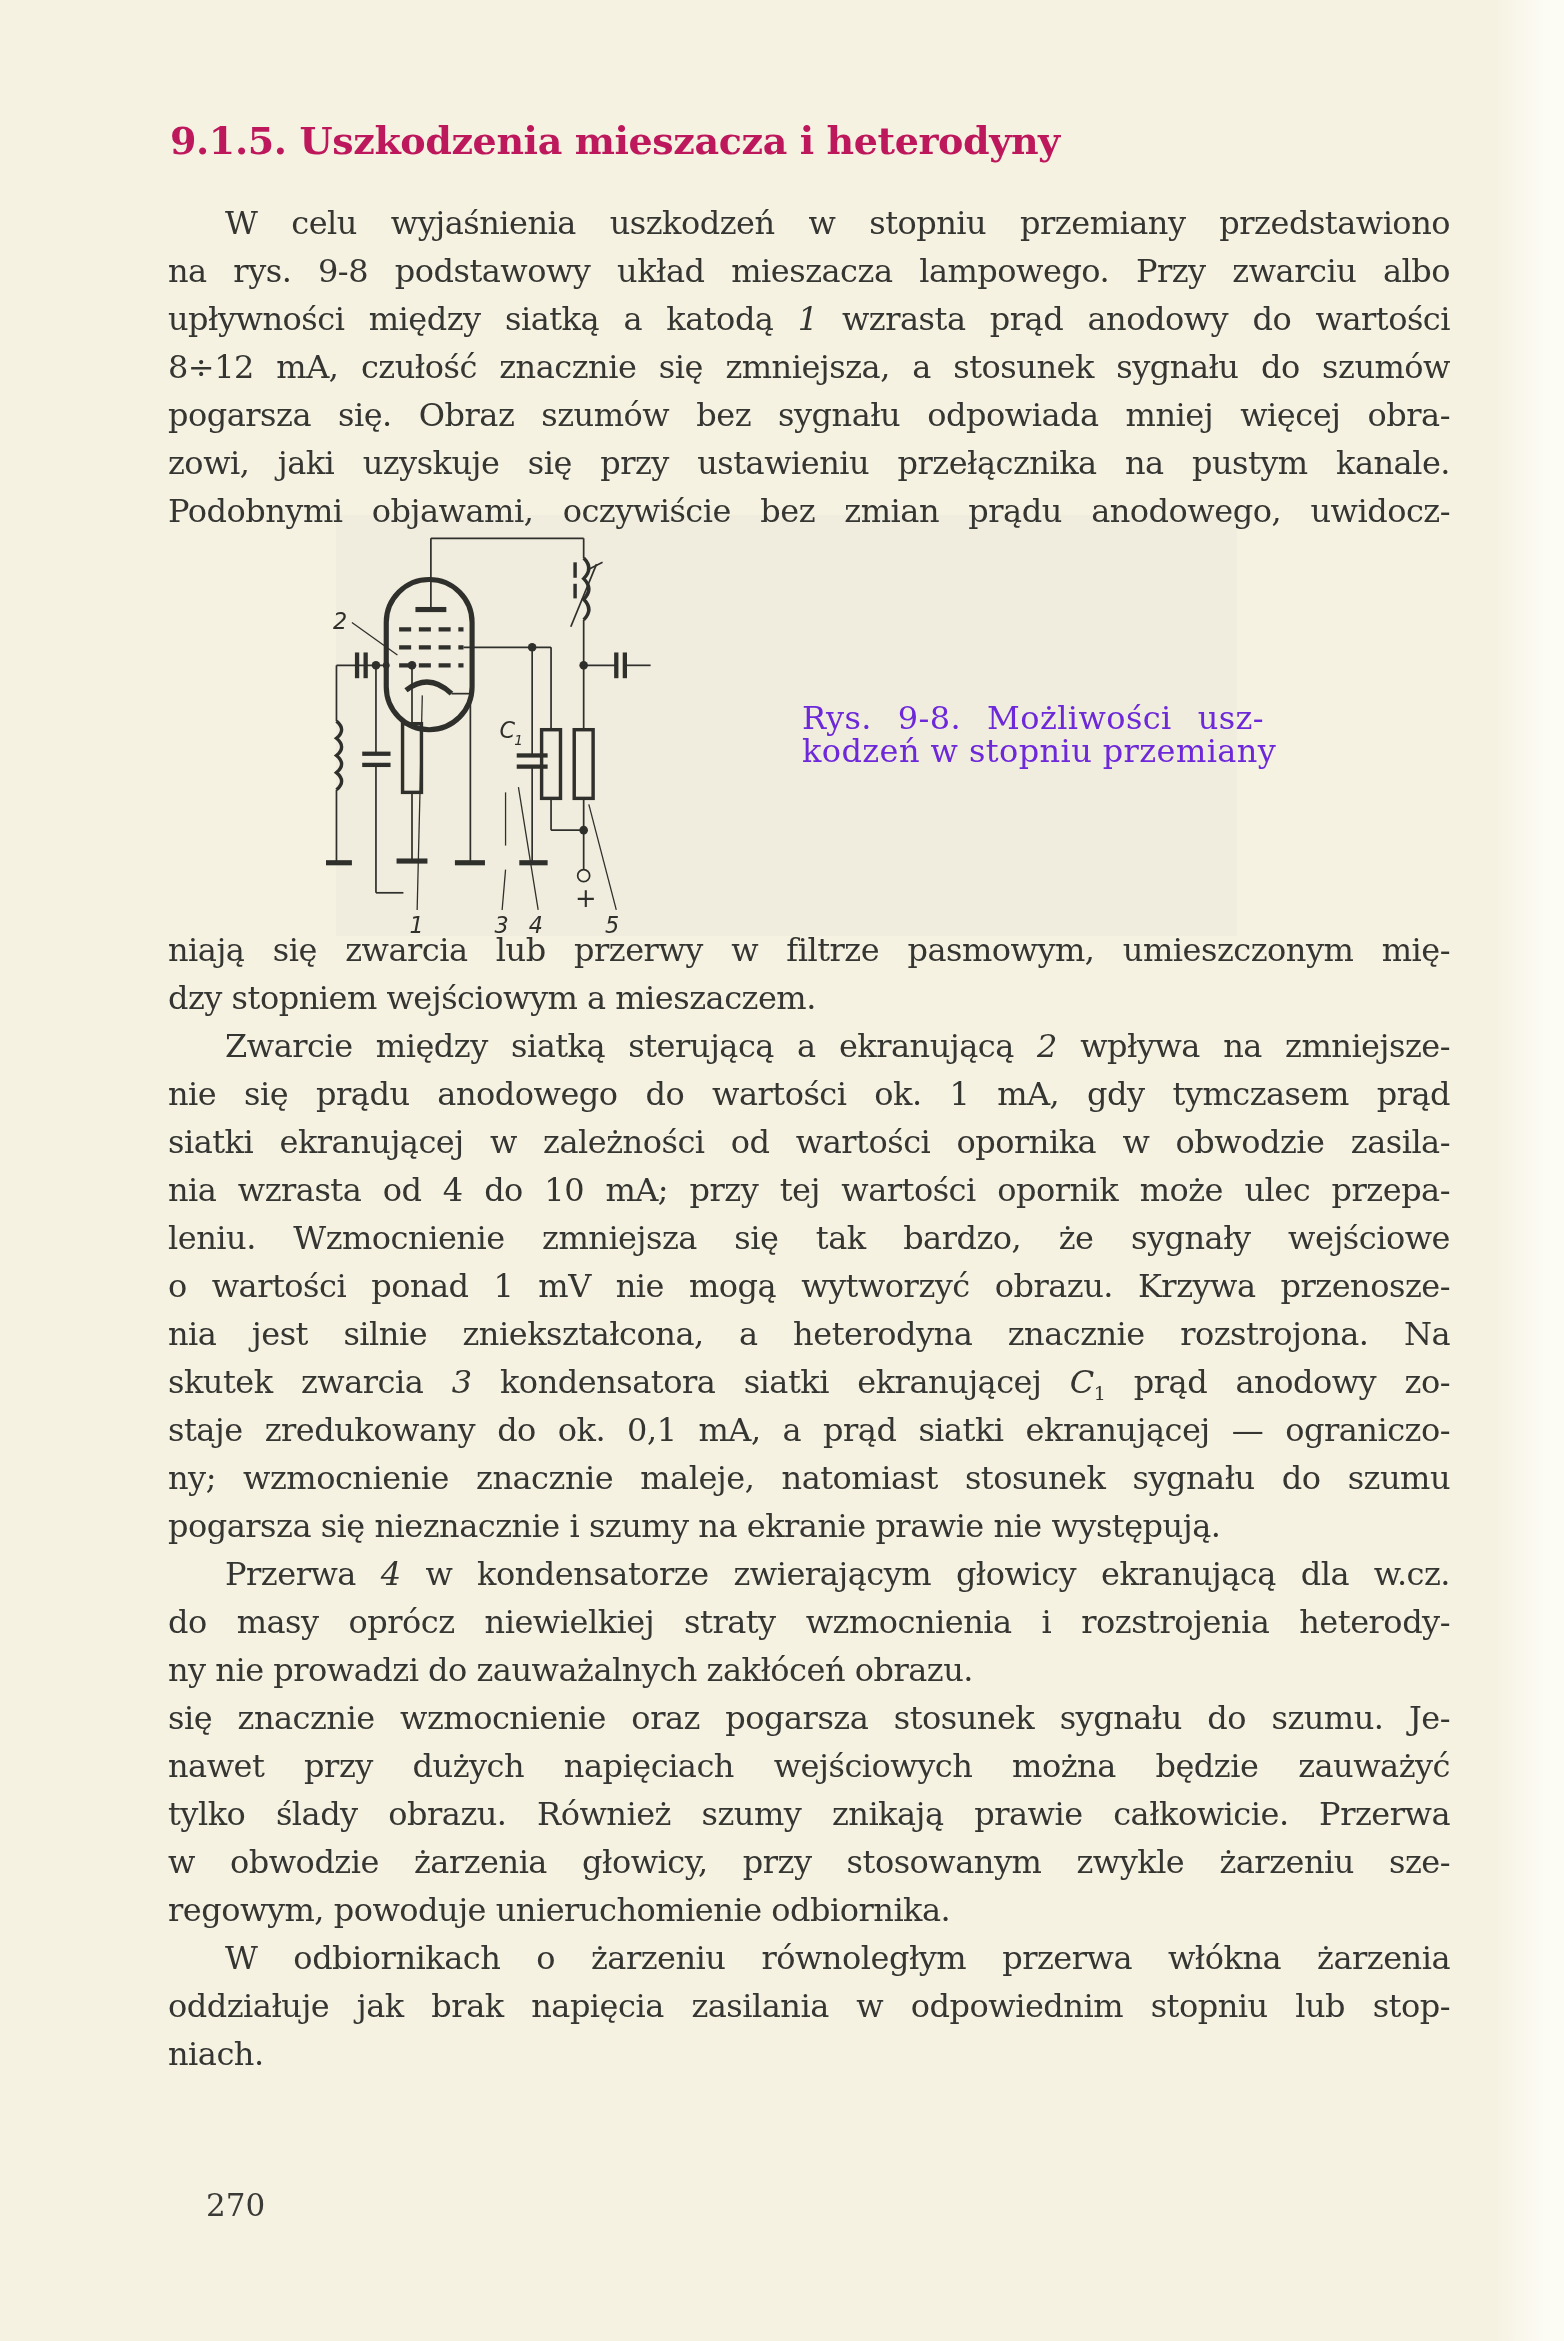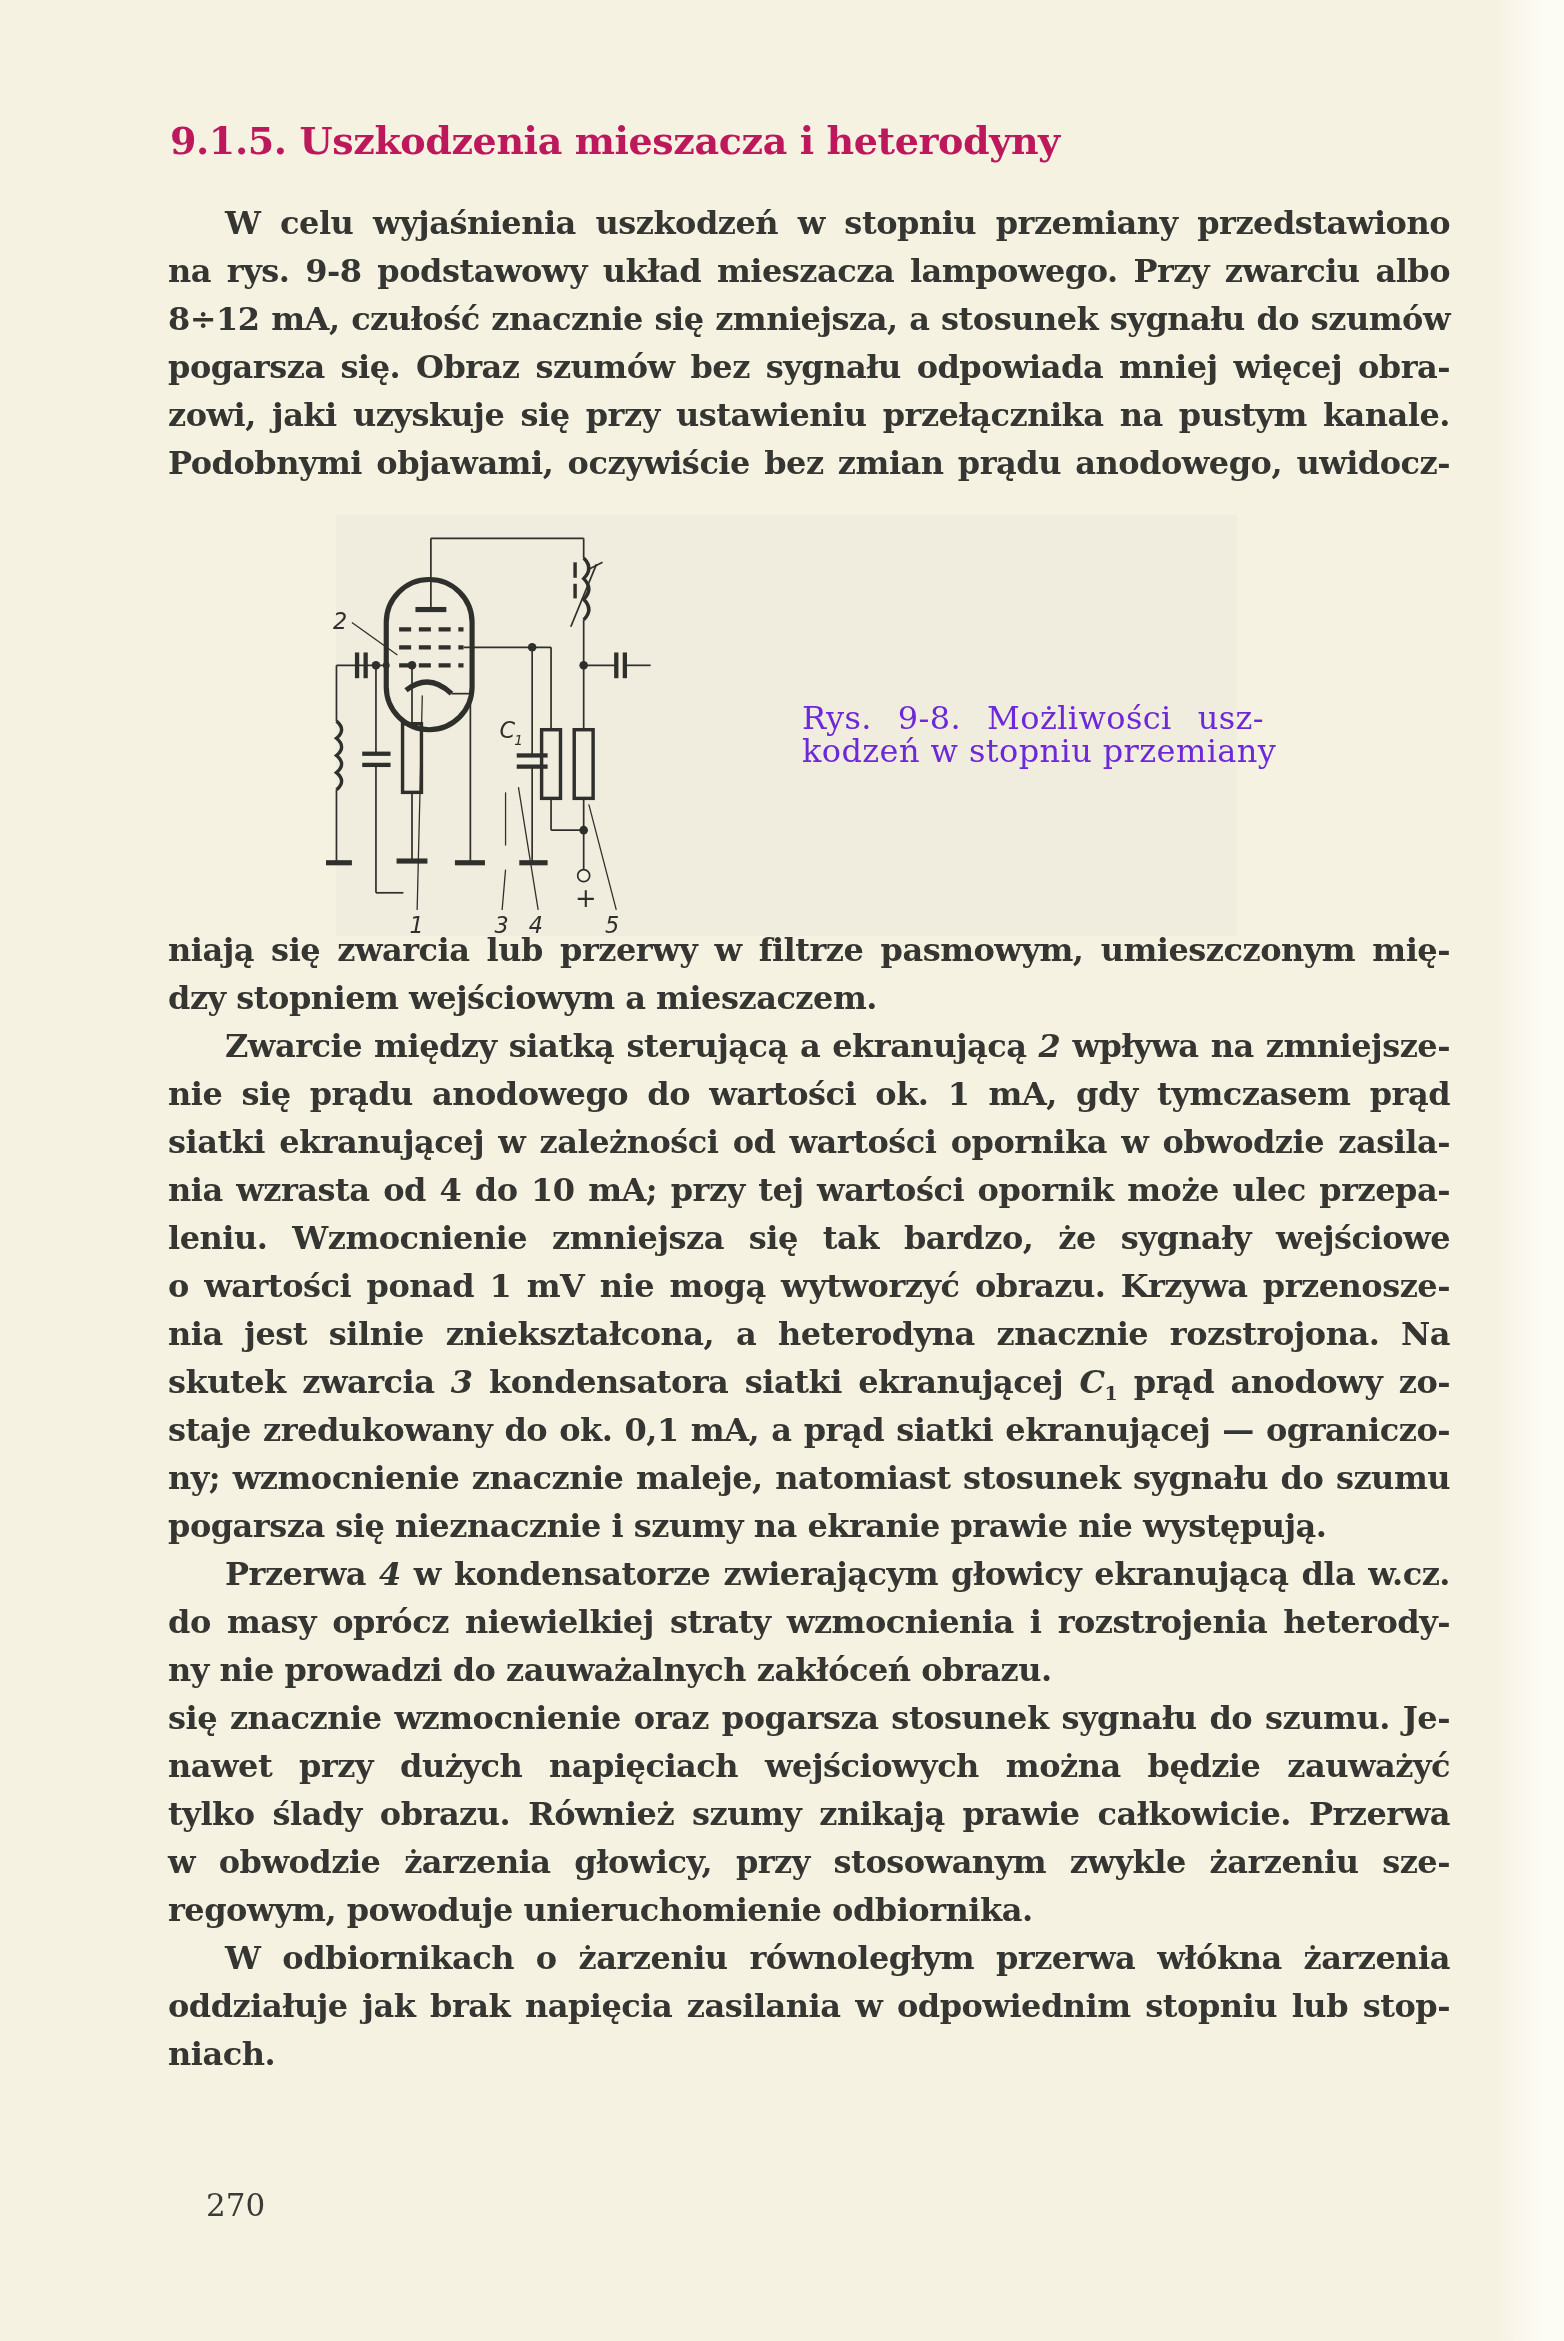--- a/index.html
+++ b/index.html
@@ -16,21 +16,21 @@
   .bleed {
     position:absolute; left:336px; top:515px; width:901px; height:421px;
     background:rgba(200,198,190,0.10);
   }
   .title {
     position:absolute; left:170px; top:118px;
     font-family:"DejaVu Serif","Liberation Serif",serif;
     font-weight:bold; font-size:38px; letter-spacing:-0.4px;
     color:#be185d; white-space:nowrap;
   }
-  .block { position:absolute; left:168px; width:1282px;font-weight:bold; }
+  .block { position:absolute; left:168px; width:1282px; }
   .line {
     height:48px; line-height:48px;
     font-size:32px; letter-spacing:-0.5px;
     text-align:justify; text-align-last:justify;
     white-space:nowrap; overflow:visible;
   }
   .line.last { text-align-last:left; }
   .line.indent { padding-left:57px; }
   .line i { font-style:italic; }
   .block2 .line { height:48px; line-height:48px; }
@@ -54,20 +54,21 @@
 <div class="bleed"></div>
 
 <div class="title">
   <span>9.1.5.</span>
   <span>Uszkodzenia mieszacza i heterodyny</span>
 </div>
 
 <div class="block" style="top:199px;">
   <div class="line indent"><span>W celu wyjaśnienia uszkodzeń w stopniu przemiany przedstawiono</span></div>
   <div class="line"><span>na rys. 9-8 podstawowy układ mieszacza lampowego. Przy zwarciu albo</span></div>
+  <div class="line"><span>upływności między siatką a katodą </span><i>1</i><span> wzrasta prąd anodowy do wartości</span></div>
   <div class="line"><span>8÷12 mA, czułość znacznie się zmniejsza, a stosunek sygnału do szumów</span></div>
   <div class="line"><span>pogarsza się. Obraz szumów bez sygnału odpowiada mniej więcej obra-</span></div>
   <div class="line"><span>zowi, jaki uzyskuje się przy ustawieniu przełącznika na pustym kanale.</span></div>
   <div class="line"><span>Podobnymi objawami, oczywiście bez zmian prądu anodowego, uwidocz-</span></div>
 </div>
 
 <div class="figure">
   <svg width="481" height="412" viewBox="0 0 560 480">
     <g stroke="#2f2f2c" fill="none" stroke-linecap="butt">
 

